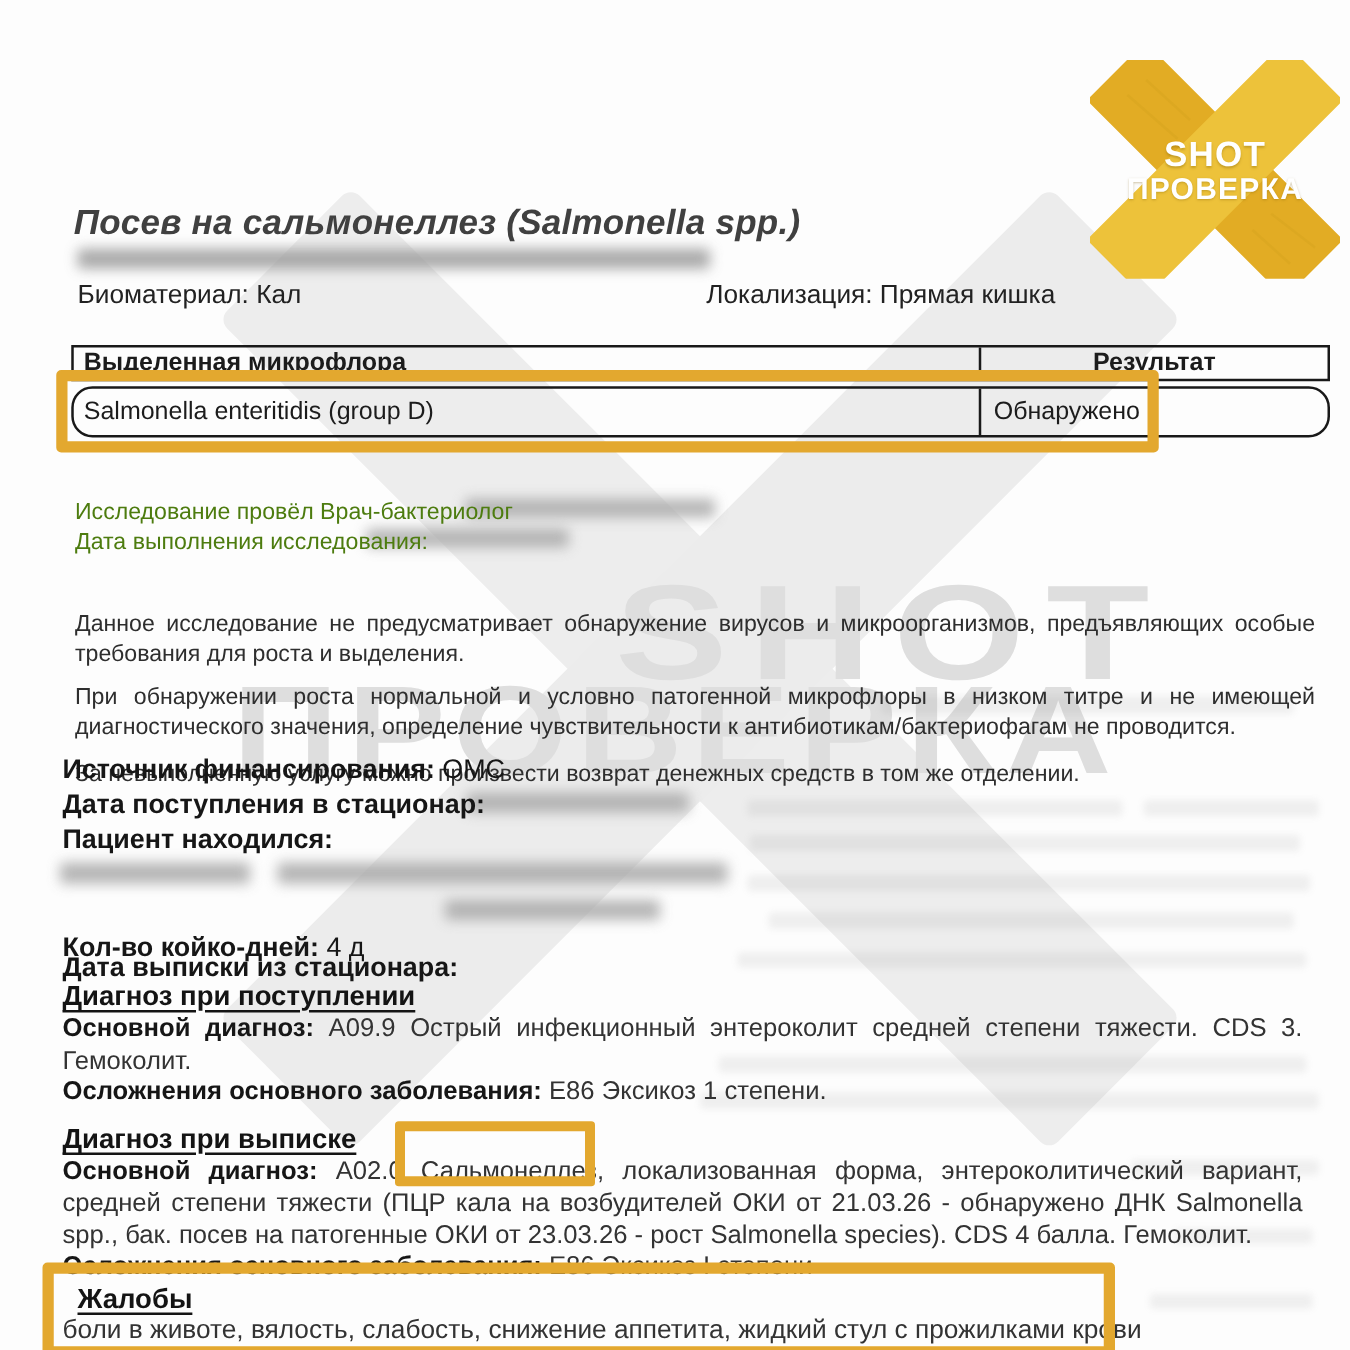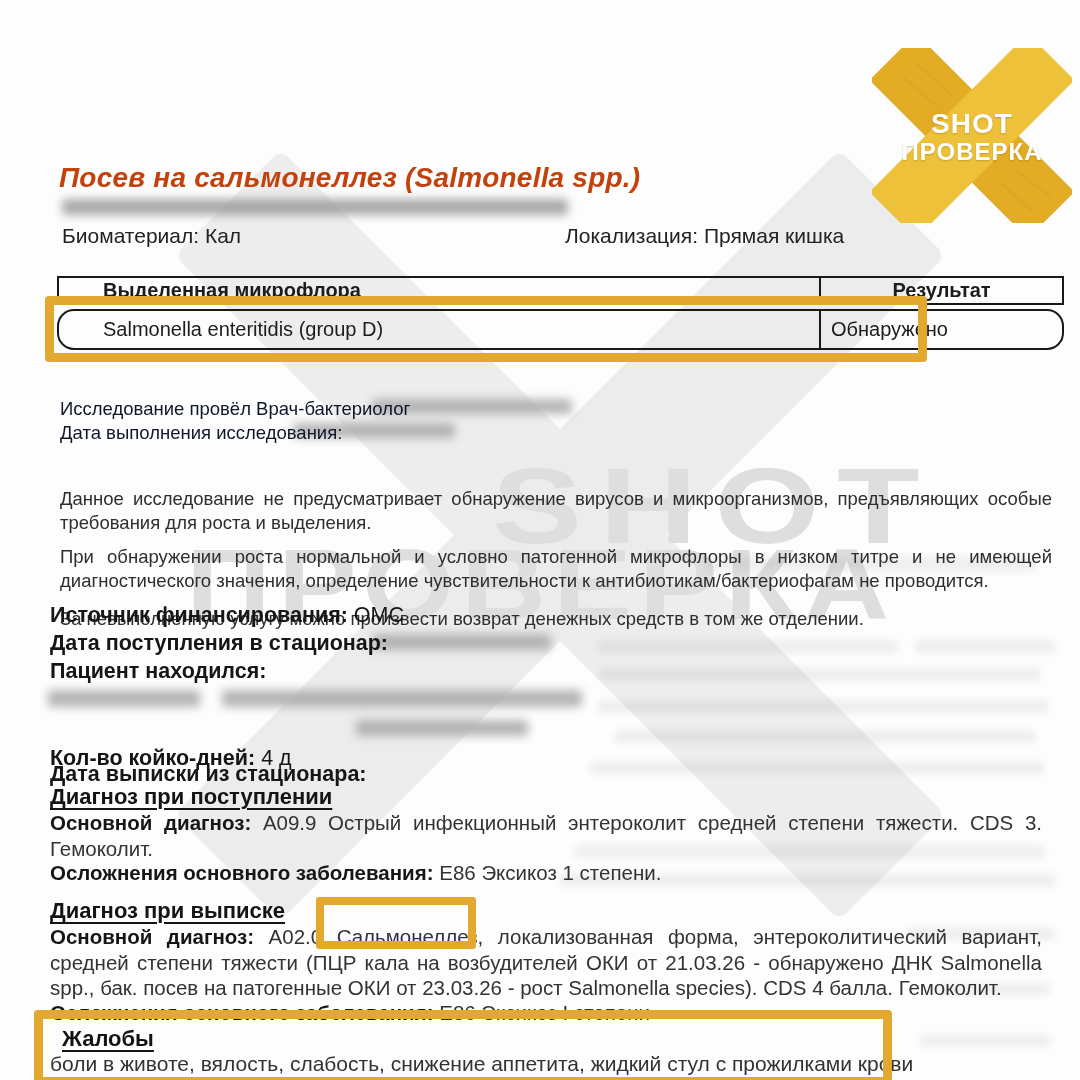--- a/index.html
+++ b/index.html
@@ -20,37 +20,37 @@
   .wm-prov{left:186px;top:534px;font-size:100px;letter-spacing:6px;transform:scaleX(1.18);}
   
   .ghost{position:absolute;z-index:1;background:#8a8a8a;opacity:.12;filter:blur(3px);border-radius:3px;}
   
   .blur{position:absolute;z-index:2;background:#a9a9a9;filter:blur(5px);border-radius:3px;opacity:.85;}
   .blur.dark{background:#9b9b9b;}
   
   .doc{position:absolute;inset:0;z-index:2;}
   .title{
     position:absolute;left:59px;top:162px;
-    font-size:28px;font-weight:bold;font-style:italic;color:#c2410c;
+    font-size:28px;font-weight:bold;font-style:italic;color:#404040;
     letter-spacing:.2px;white-space:nowrap;
   }
   .bio-line{position:absolute;top:224px;left:0;width:1080px;font-size:21px;color:#222;}
   .bio-left{position:absolute;left:62px;white-space:nowrap;}
   .bio-right{position:absolute;left:565px;white-space:nowrap;}
   
   .rtable{position:absolute;left:57px;top:276px;width:1007px;}
-  .trow{display:flex;border:2px solid #191919;background:transparent;box-sizing:border-box;padding-left:36px;}
+  .trow{display:flex;border:2px solid #191919;background:transparent;box-sizing:border-box;}
   .trow.head{height:29px;font-weight:bold;}
   .trow.data{height:41px;margin-top:4px;border-radius:17px;}
   .tcell{box-sizing:border-box;display:flex;align-items:center;font-size:20px;color:#1c1c1c;}
   .tcell.c1{width:726px;border-right:2px solid #191919;padding-left:8px;}
   .tcell.c2{flex:1;justify-content:center;}
   .trow.data .tcell.c2{justify-content:flex-start;padding-left:10px;}
   
-  .smalltext{position:absolute;left:60px;font-size:18.5px;line-height:24px;color:#0f172a;white-space:nowrap;}
+  .smalltext{position:absolute;left:60px;font-size:18.5px;line-height:24px;color:#4d7c0f;white-space:nowrap;}
   .notes{position:absolute;left:60px;top:455px;width:992px;font-size:18.5px;line-height:24px;color:#2e2e2e;margin-top:32px;}
   .notes p{margin:0;text-align:justify;}
   .notes p + p{margin-top:10px;}
   .notes p:last-child{margin-top:14px;text-align:left;}
   
   .stayline{position:absolute;left:50px;font-size:21.5px;color:#161616;white-space:nowrap;}
   .stayline b{font-weight:bold;}
   
   .dheading{
     position:absolute;left:50px;font-size:22px;font-weight:bold;color:#141414;

